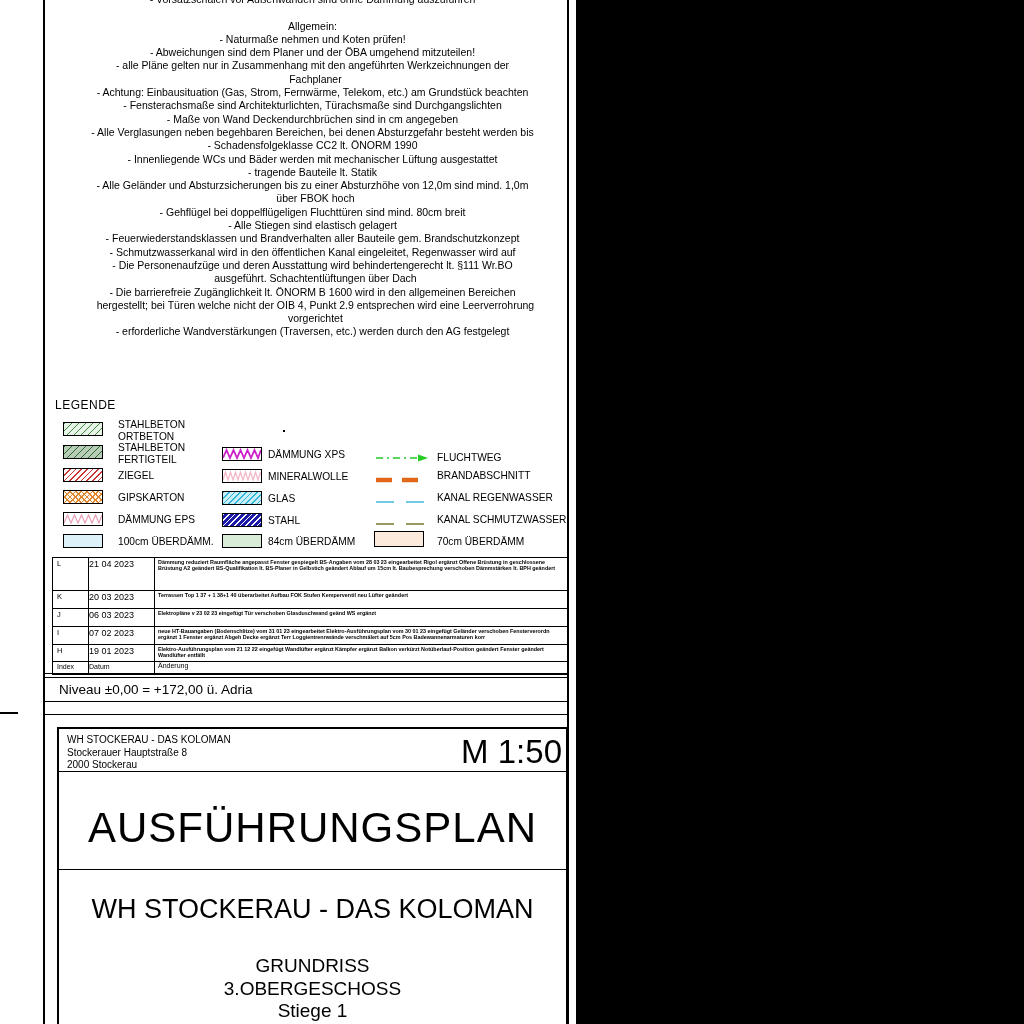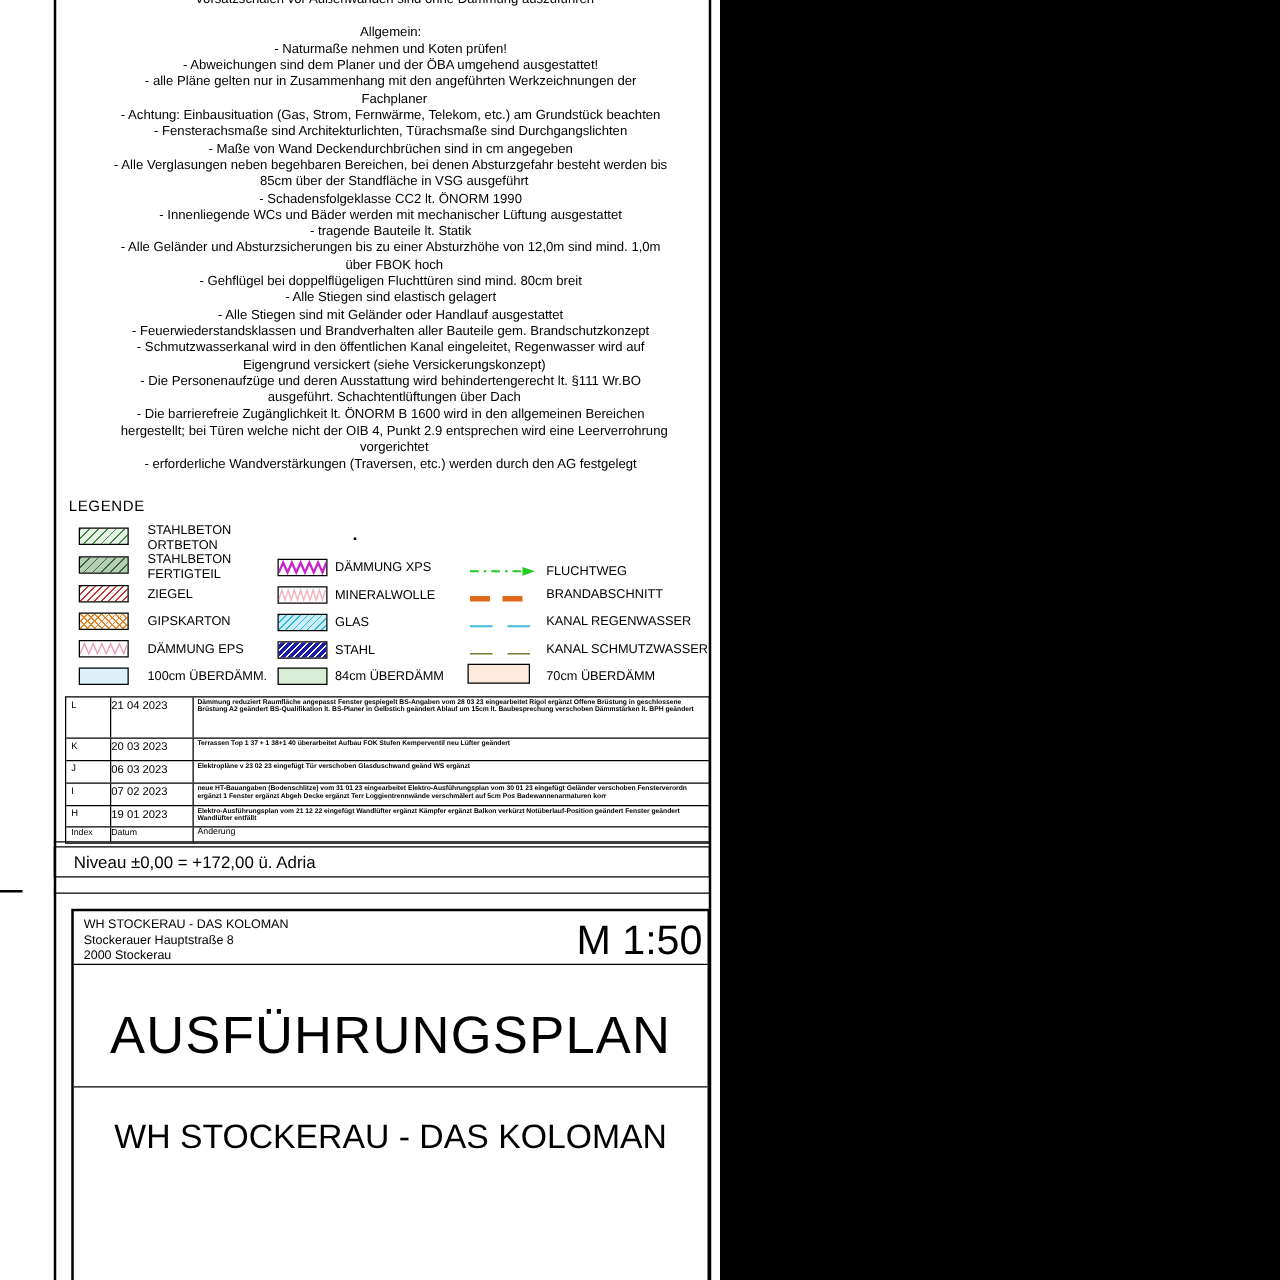--- a/index.html
+++ b/index.html
@@ -61,39 +61,36 @@
 <div class="abs frame-v" style="left:567px"></div>
 <div class="abs hline" style="left:43px;top:673px;width:525px"></div>
 <div class="abs hline" style="left:0;top:712px;width:18px;height:2px"></div>
 <div class="abs hline" style="left:43px;top:714px;width:525px"></div>
 
 <div class="abs" id="notes">
     <div class="note-line">- Vorsatzschalen vor Außenwänden sind ohne Dämmung auszuführen</div>
     <div class="note-line"></div>
     <div class="note-line">Allgemein:</div>
     <div class="note-line">- Naturmaße nehmen und Koten prüfen!</div>
-    <div class="note-line">- Abweichungen sind dem Planer und der ÖBA umgehend ausgestattet!</div>
+    <div class="note-line">- Abweichungen sind dem Planer und der ÖBA umgehend mitzuteilen!</div>
     <div class="note-line">- alle Pläne gelten nur in Zusammenhang mit den angeführten Werkzeichnungen der</div>
     <div class="note-line">  Fachplaner</div>
     <div class="note-line">- Achtung: Einbausituation (Gas, Strom, Fernwärme, Telekom, etc.) am Grundstück beachten</div>
     <div class="note-line">- Fensterachsmaße sind Architekturlichten, Türachsmaße sind Durchgangslichten</div>
     <div class="note-line">- Maße von Wand Deckendurchbrüchen sind in cm angegeben</div>
     <div class="note-line">- Alle Verglasungen neben begehbaren Bereichen, bei denen Absturzgefahr besteht werden bis</div>
-    <div class="note-line">  85cm über der Standfläche in VSG ausgeführt</div>
     <div class="note-line">- Schadensfolgeklasse CC2 lt. ÖNORM 1990</div>
     <div class="note-line">- Innenliegende WCs und Bäder werden mit mechanischer Lüftung ausgestattet</div>
     <div class="note-line">- tragende Bauteile lt. Statik</div>
     <div class="note-line">- Alle Geländer und Absturzsicherungen bis zu einer Absturzhöhe von 12,0m sind mind. 1,0m</div>
     <div class="note-line">  über FBOK hoch</div>
     <div class="note-line">- Gehflügel bei doppelflügeligen Fluchttüren sind mind. 80cm breit</div>
     <div class="note-line">- Alle Stiegen sind elastisch gelagert</div>
-    <div class="note-line">- Alle Stiegen sind mit Geländer oder Handlauf ausgestattet</div>
     <div class="note-line">- Feuerwiederstandsklassen und Brandverhalten aller Bauteile gem. Brandschutzkonzept</div>
     <div class="note-line">- Schmutzwasserkanal wird in den öffentlichen Kanal eingeleitet, Regenwasser wird auf</div>
-    <div class="note-line">  Eigengrund versickert (siehe Versickerungskonzept)</div>
     <div class="note-line">- Die Personenaufzüge und deren Ausstattung wird behindertengerecht lt. §111 Wr.BO</div>
     <div class="note-line">  ausgeführt. Schachtentlüftungen über Dach</div>
     <div class="note-line">- Die barrierefreie Zugänglichkeit lt. ÖNORM B 1600 wird in den allgemeinen Bereichen</div>
     <div class="note-line">  hergestellt; bei Türen welche nicht der OIB 4, Punkt 2.9 entsprechen wird eine Leerverrohrung</div>
     <div class="note-line">  vorgerichtet</div>
     <div class="note-line">- erforderliche Wandverstärkungen (Traversen, etc.) werden durch den AG festgelegt</div>
   </div>
 
 <div class="abs" id="legend-heading">LEGENDE</div>
 <div class="abs dot" style="left:283px;top:430px"></div>
@@ -208,14 +205,19 @@
       <div>Stockerauer Hauptstraße 8</div>
       <div>2000 Stockerau</div>
     </div>
     <div id="tb-scale">M 1:50</div>
   </div>
   <div id="tb-row2">
     <div id="tb-plan-type">AUSFÜHRUNGSPLAN</div>
   </div>
   <div id="tb-row3">
     <div id="tb-title">WH STOCKERAU - DAS KOLOMAN</div>
+    <div id="tb-sub">
+      <div>GRUNDRISS</div>
+      <div>3.OBERGESCHOSS</div>
+      <div>Stiege 1</div>
+    </div>
   </div>
 </div>
 
 </body></html>

